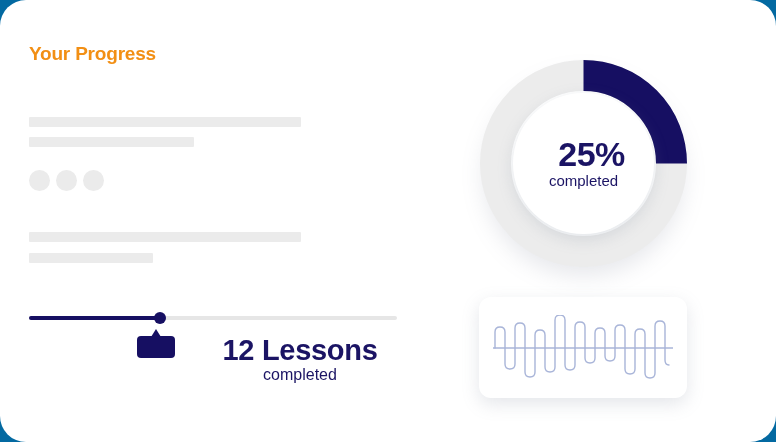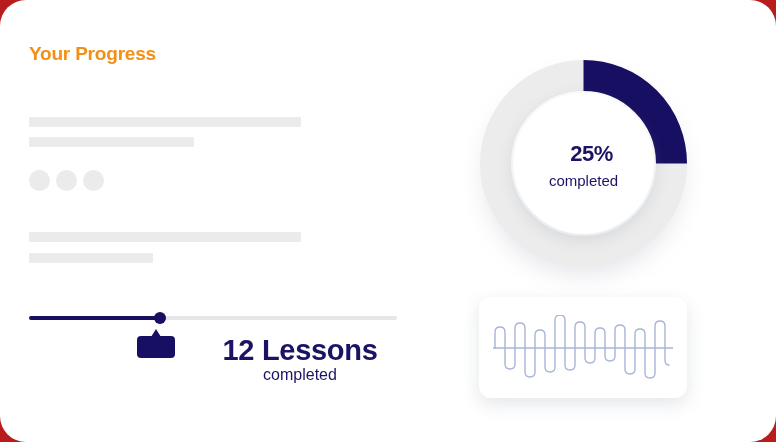--- a/index.html
+++ b/index.html
@@ -10,21 +10,21 @@
   body {
     font-family: "Liberation Sans", sans-serif;
     -webkit-font-smoothing: antialiased;
   }
 
   #screen {
     position: relative;
     width: 776px;
     height: 442px;
     overflow: hidden;
-    background: #b91c1c;
+    background: #0369a1;
   }
 
   
   #progress-card {
     position: absolute;
     left: 0;
     top: 0;
     width: 776px;
     height: 442px;
     background: #ffffff;
@@ -186,21 +186,21 @@
     left: 36px;
     top: 36px;
     width: 141px;
     height: 141px;
     display: flex;
     flex-direction: column;
     align-items: center;
     justify-content: center;
   }
   #donut-percent {
-    font-size: 22px;
+    font-size: 34px;
     font-weight: bold;
     color: #1b1464;
     letter-spacing: -0.5px;
     line-height: 34px;
     margin-left: 16px;
   }
   #donut-label {
     font-size: 15px;
     font-weight: normal;
     color: #1b1464;

